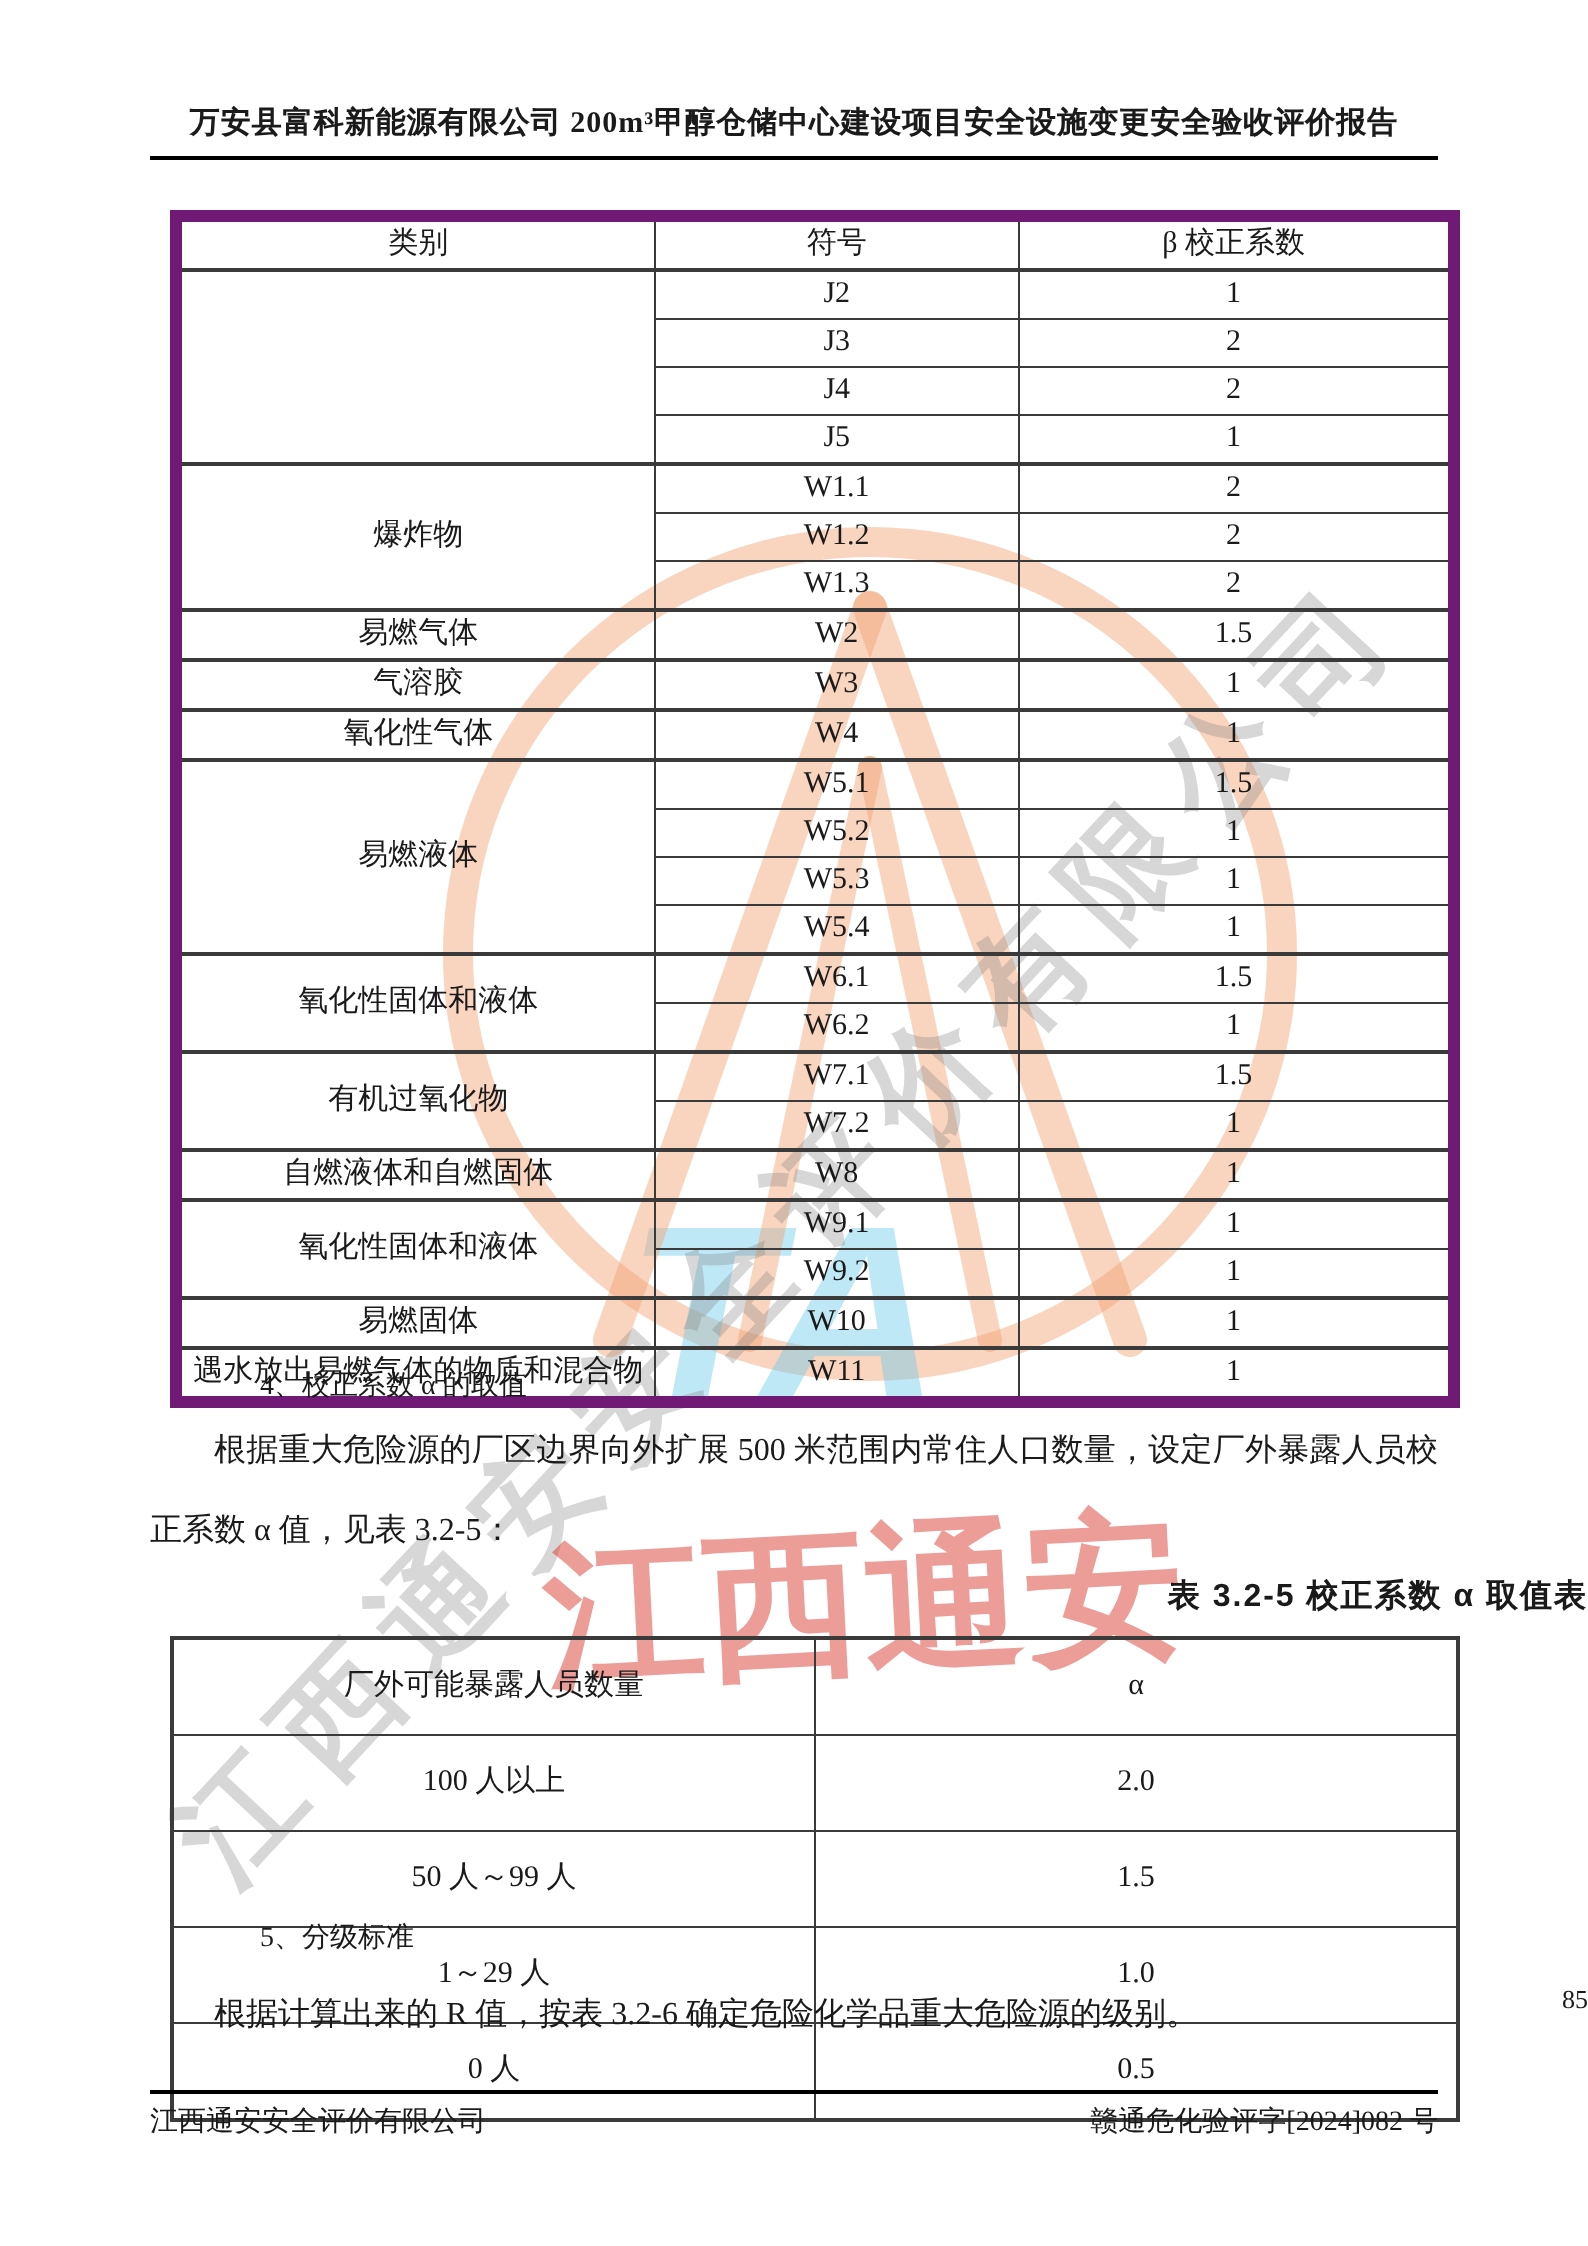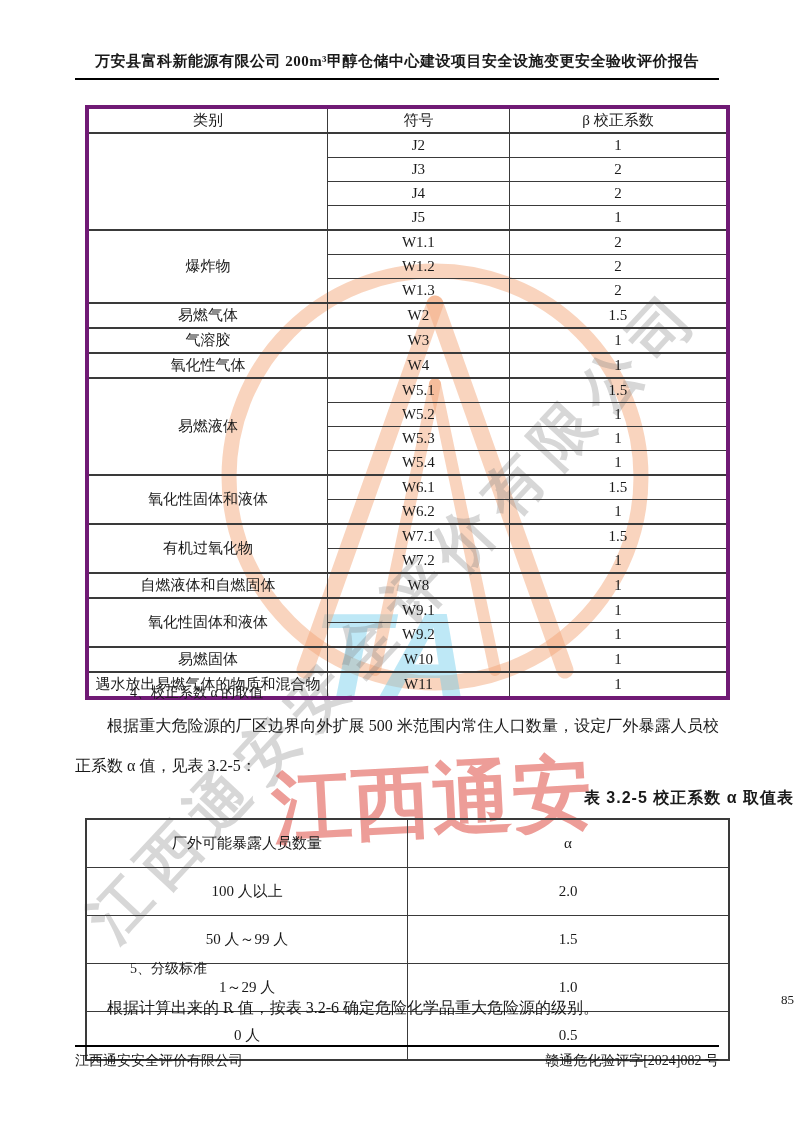--- a/index.html
+++ b/index.html
@@ -35,21 +35,21 @@
     left:272px;top:748px;
     font-family:"Liberation Sans", sans-serif;
     font-weight:bold;font-size:80px;letter-spacing:0px;
     color:rgba(219,60,50,0.50);white-space:nowrap;
     transform:rotate(-3deg);
   }
   .wm-logo{left:213px;top:252px;width:445px;height:450px;}
   
   .content{position:relative;z-index:1;}
   table{border-collapse:collapse;table-layout:fixed;position:absolute;background:transparent;}
-  #beta-table{top:105px;left:85px;width:645px;border:4px solid #701a75;}
+  #beta-table{top:105px;left:85px;width:645px;border:6px solid #701a75;}
   #beta-table .c1{width:37.5%;} #beta-table .c2{width:28.4%;} #beta-table .c3{width:34.1%;}
   #beta-table th,#beta-table td{
     border:1px solid #3a3a3a;height:23px;padding:0 2px;
     text-align:center;vertical-align:middle;
     font-size:15px;font-weight:normal;line-height:1.1;
   }
   #beta-table thead th{border-bottom:1.5px solid #3a3a3a;}
   #beta-table .grp{border-top:2px solid #3a3a3a;}
   #alpha-table{top:818px;left:85px;width:645px;border:2px solid #3a3a3a;}
   #alpha-table .c1{width:50%;} #alpha-table .c2{width:50%;}

